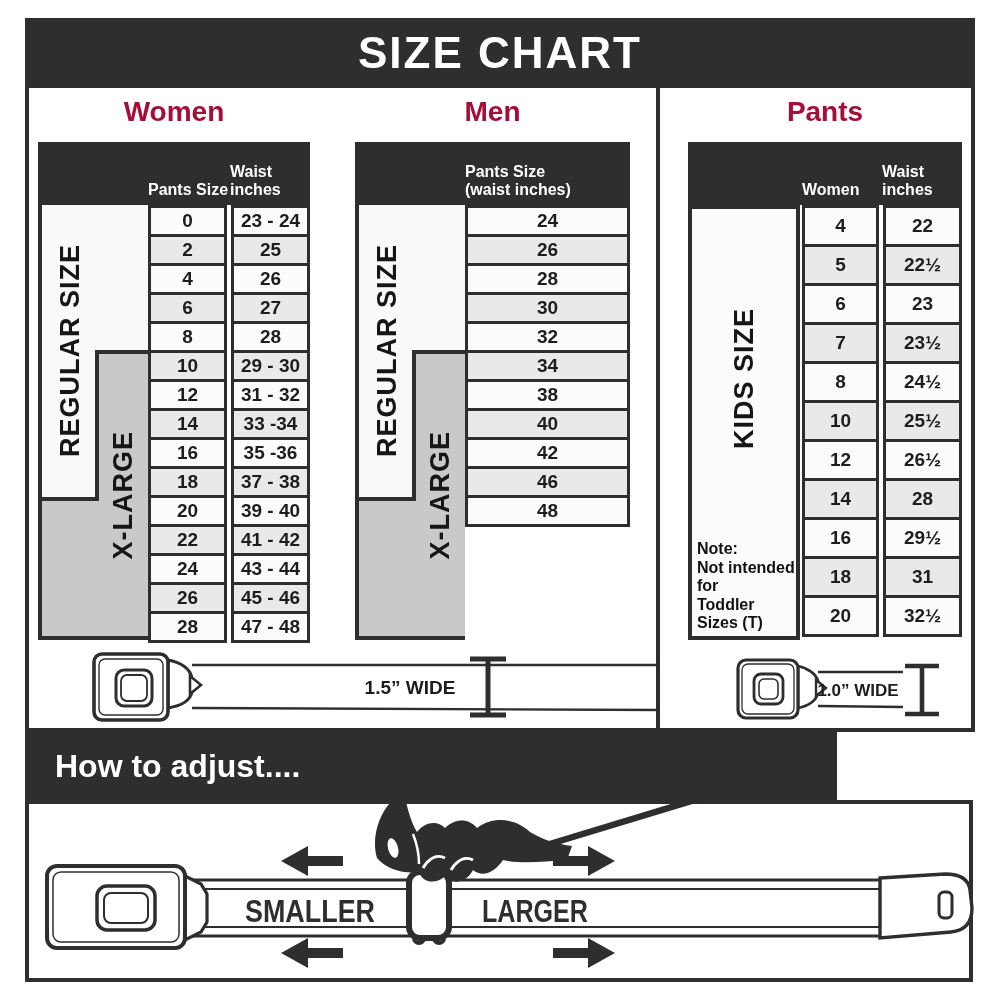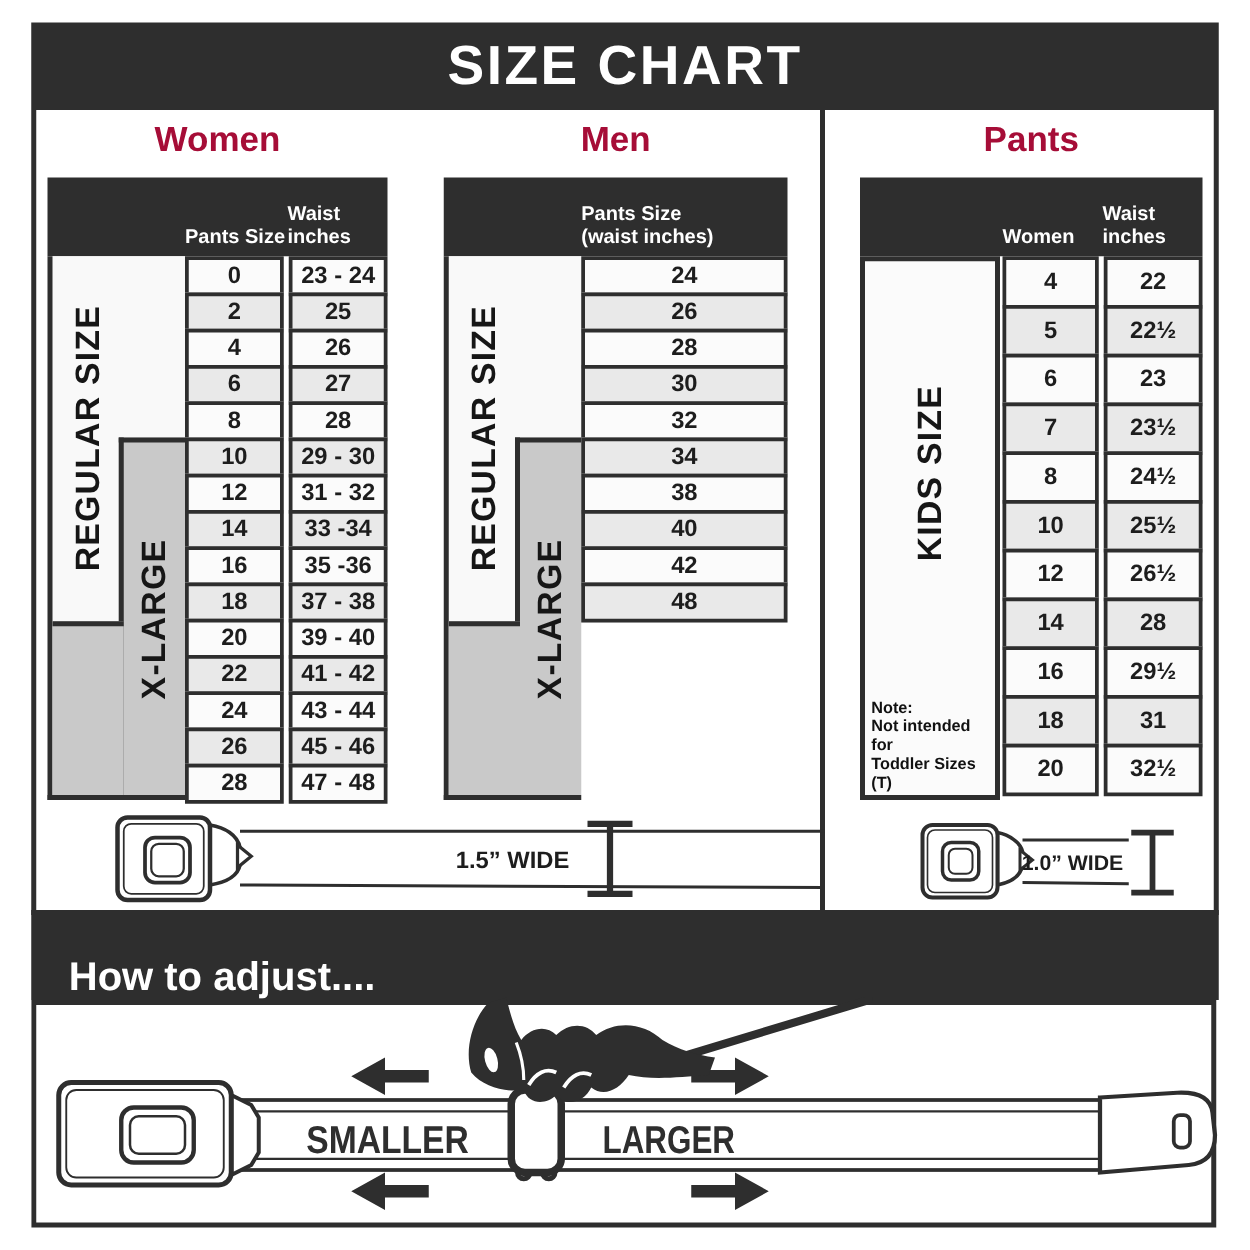--- a/index.html
+++ b/index.html
@@ -51,26 +51,26 @@
   .kids .trow{height:42px;}
   .cell{border:3px solid var(--dark);display:flex;align-items:center;justify-content:center;
     font-weight:bold;font-size:19px;color:var(--ink);background:var(--cell-light);}
   .trow:nth-child(even) .cell{background:var(--cell-gray);}
   .women-rows .c0{width:79px;margin-right:4px;}
   .women-rows .c1{flex:1;}
   .men-rows .c0{flex:1;}
   .kids-rows .c0{width:77px;margin-right:4px;}
   .kids-rows .c1{flex:1;}
 
-  .note{position:absolute;left:5px;bottom:3px;font-size:13px;font-weight:bold;
+  .note{position:absolute;left:5px;bottom:3px;font-size:16px;font-weight:bold;
     line-height:1.16;color:#111;}
 
   
-  .adjust-bar{left:25px;top:732px;width:950px;height:68px;background:var(--dark);
-    display:flex;align-items:flex-end;}
+  .adjust-bar{left:25px;top:732px;width:812px;height:68px;background:var(--dark);
+    display:flex;align-items:center;}
   .adjust-bar span{color:#fff;font-size:32px;font-weight:bold;padding-left:30px;}
 
   svg text{font-family:"Liberation Sans",sans-serif;}
 </style>
 </head>
 <body>
 
 <div class="page">
 
   <div class="abs title-bar">
@@ -208,20 +208,23 @@
             <div class="cell c0">34</div>
           </div>
           <div class="trow">
             <div class="cell c0">38</div>
           </div>
           <div class="trow">
             <div class="cell c0">40</div>
           </div>
           <div class="trow">
             <div class="cell c0">42</div>
+          </div>
+          <div class="trow">
+            <div class="cell c0">46</div>
           </div>
           <div class="trow">
             <div class="cell c0">48</div>
           </div>
         </div>
     </div>
   </div>
 
   <div class="abs stable kids" style="left:688px;top:142px;width:274px;height:498px;">
     <div class="thead">

